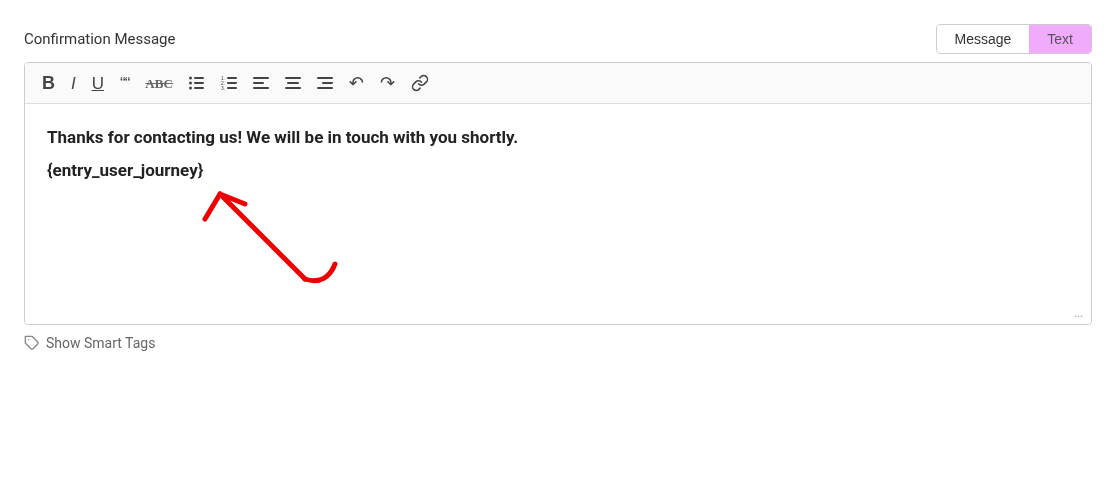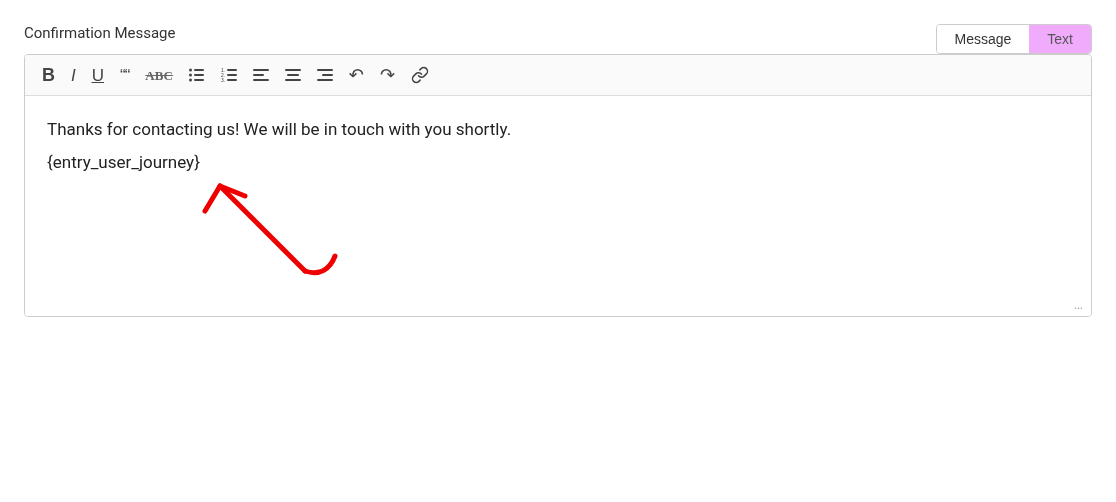--- a/index.html
+++ b/index.html
@@ -11,21 +11,22 @@
       min-height: 502px;
     }
 
     .page-container {
       max-width: 1080px;
     }
 
     .header-row {
       display: flex;
       justify-content: space-between;
-      align-items: flex-start;
+      align-items: center;
+      margin-bottom: 8px;
     }
 
     .section-title {
       font-size: 15px;
       color: #333;
       font-weight: 400;
     }
 
     .view-toggle {
       display: flex;
@@ -89,20 +90,21 @@
       padding: 20px 22px 36px 22px;
       font-size: 17px;
       color: #222;
       line-height: 1.6;
       position: relative;
       background: #fff;
     }
 
     .editor-content p {
       margin-bottom: 6px;
+      font-weight: bold;
     }
 
     .resize-handle {
       position: absolute;
       bottom: 4px;
       right: 6px;
       color: #aaa;
       font-size: 14px;
       line-height: 1;
     }
@@ -220,14 +222,21 @@
 
           <path d="M130 120 C145 125, 155 118, 160 105" stroke="#e00" stroke-width="5" stroke-linecap="round" fill="none"></path>
         </svg>
       </div>
 
       <span class="resize-handle" style="position:absolute; bottom:5px; right:8px; color:#aaa; font-size:14px;">…</span>
     </div>
 
   </div>
 
+  <div class="footer-row">
+    <svg width="16" height="16" viewBox="0 0 24 24" fill="none" stroke="#888" stroke-width="2" stroke-linecap="round" stroke-linejoin="round">
+      <path d="M20.59 13.41l-7.17 7.17a2 2 0 0 1-2.83 0L2 12V2h10l8.59 8.59a2 2 0 0 1 0 2.82z"></path>
+      <line x1="7" y1="7" x2="7.01" y2="7"></line>
+    </svg>
+    <span>Show Smart Tags</span>
+  </div>
 
 </div>
 
 </body></html>

